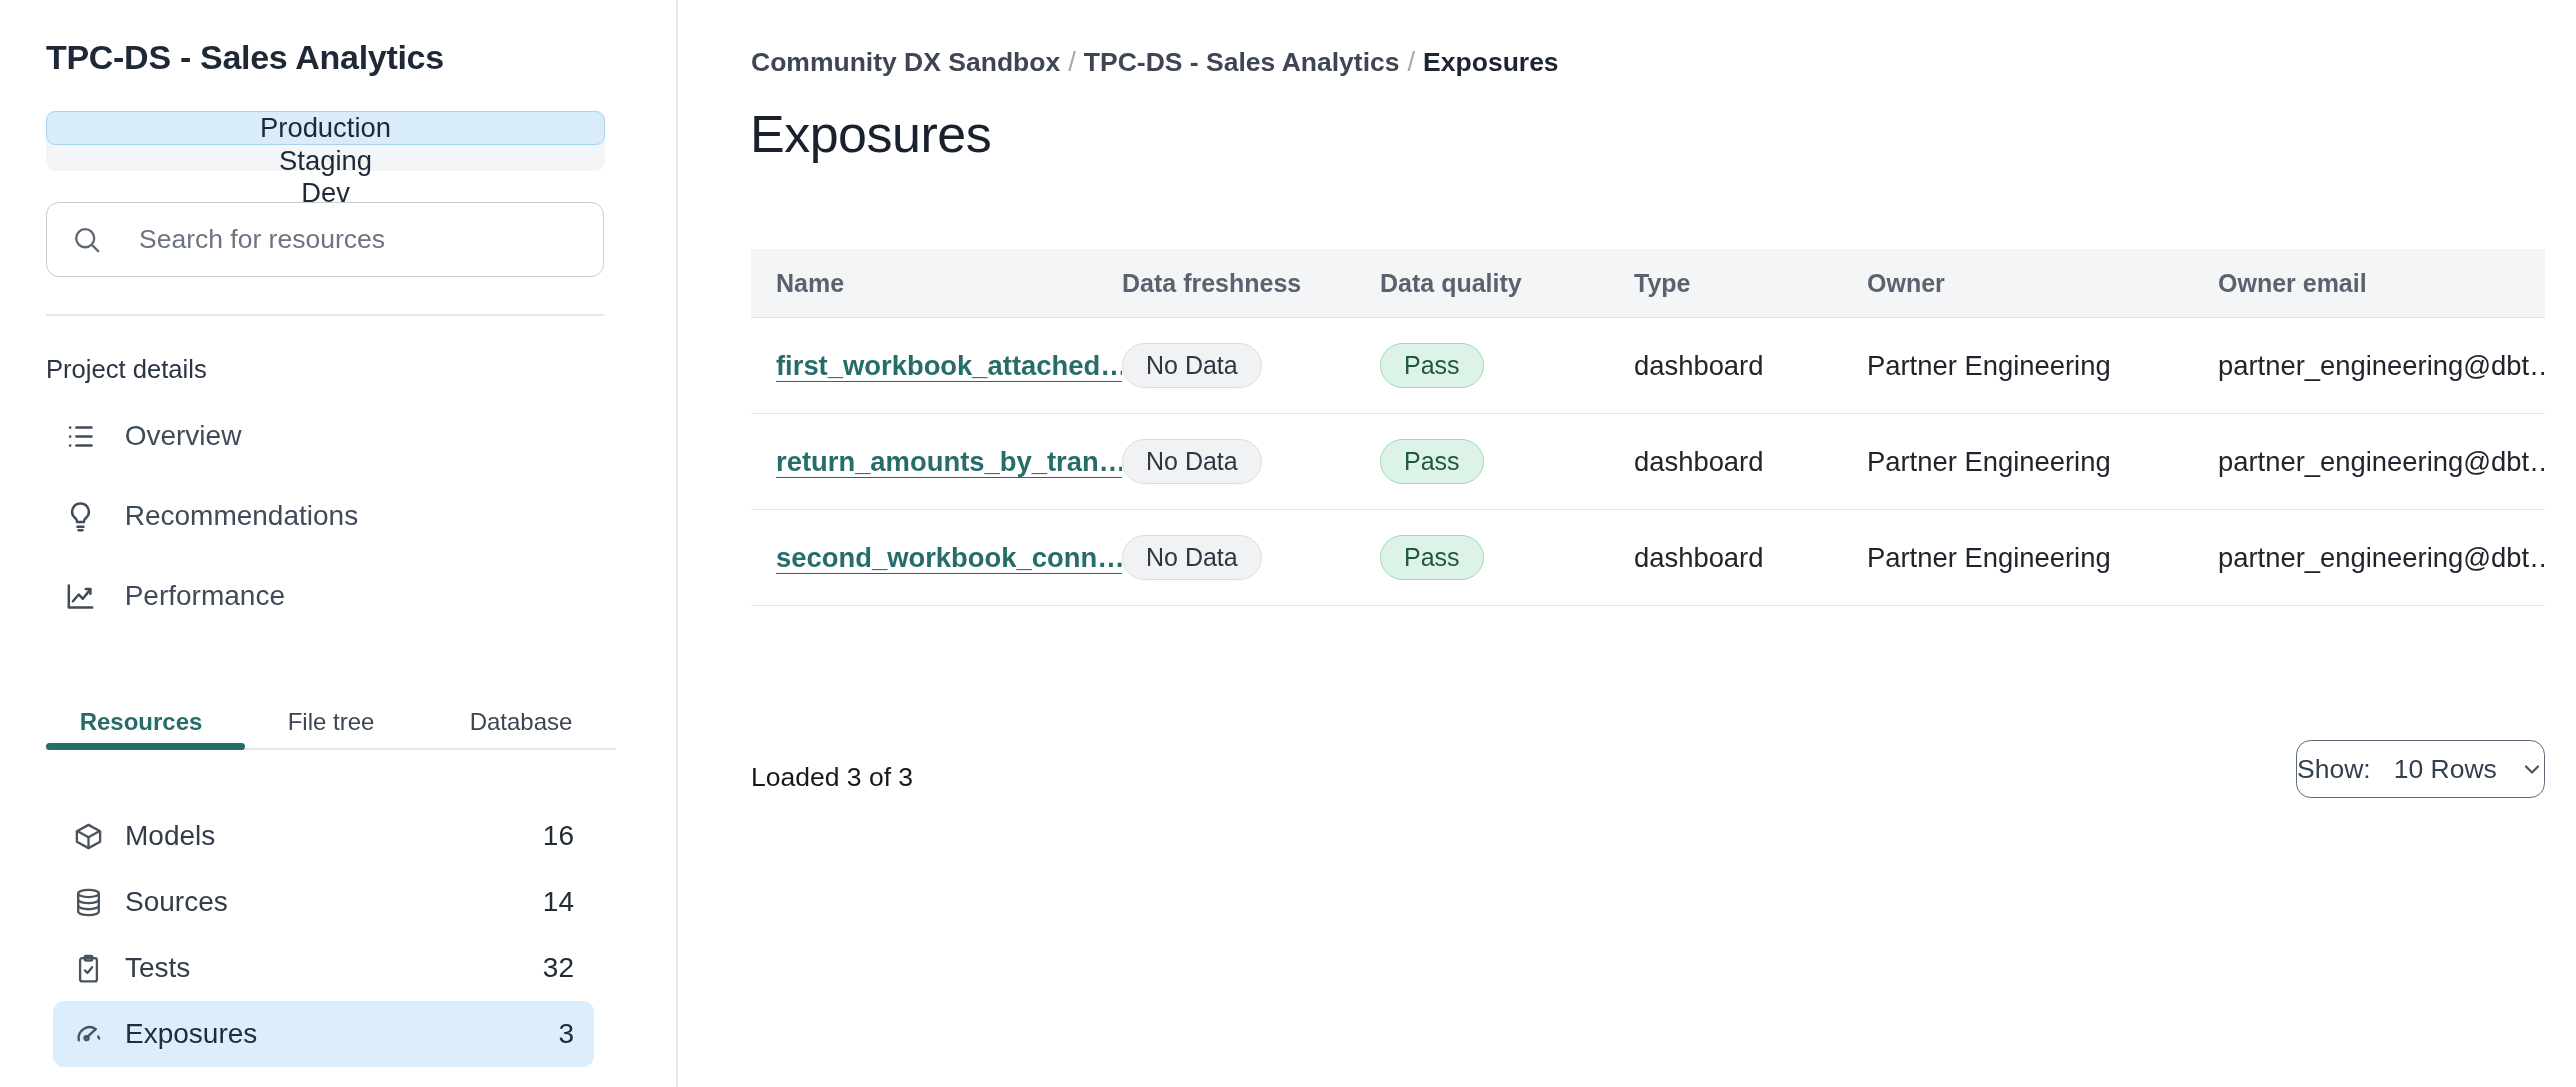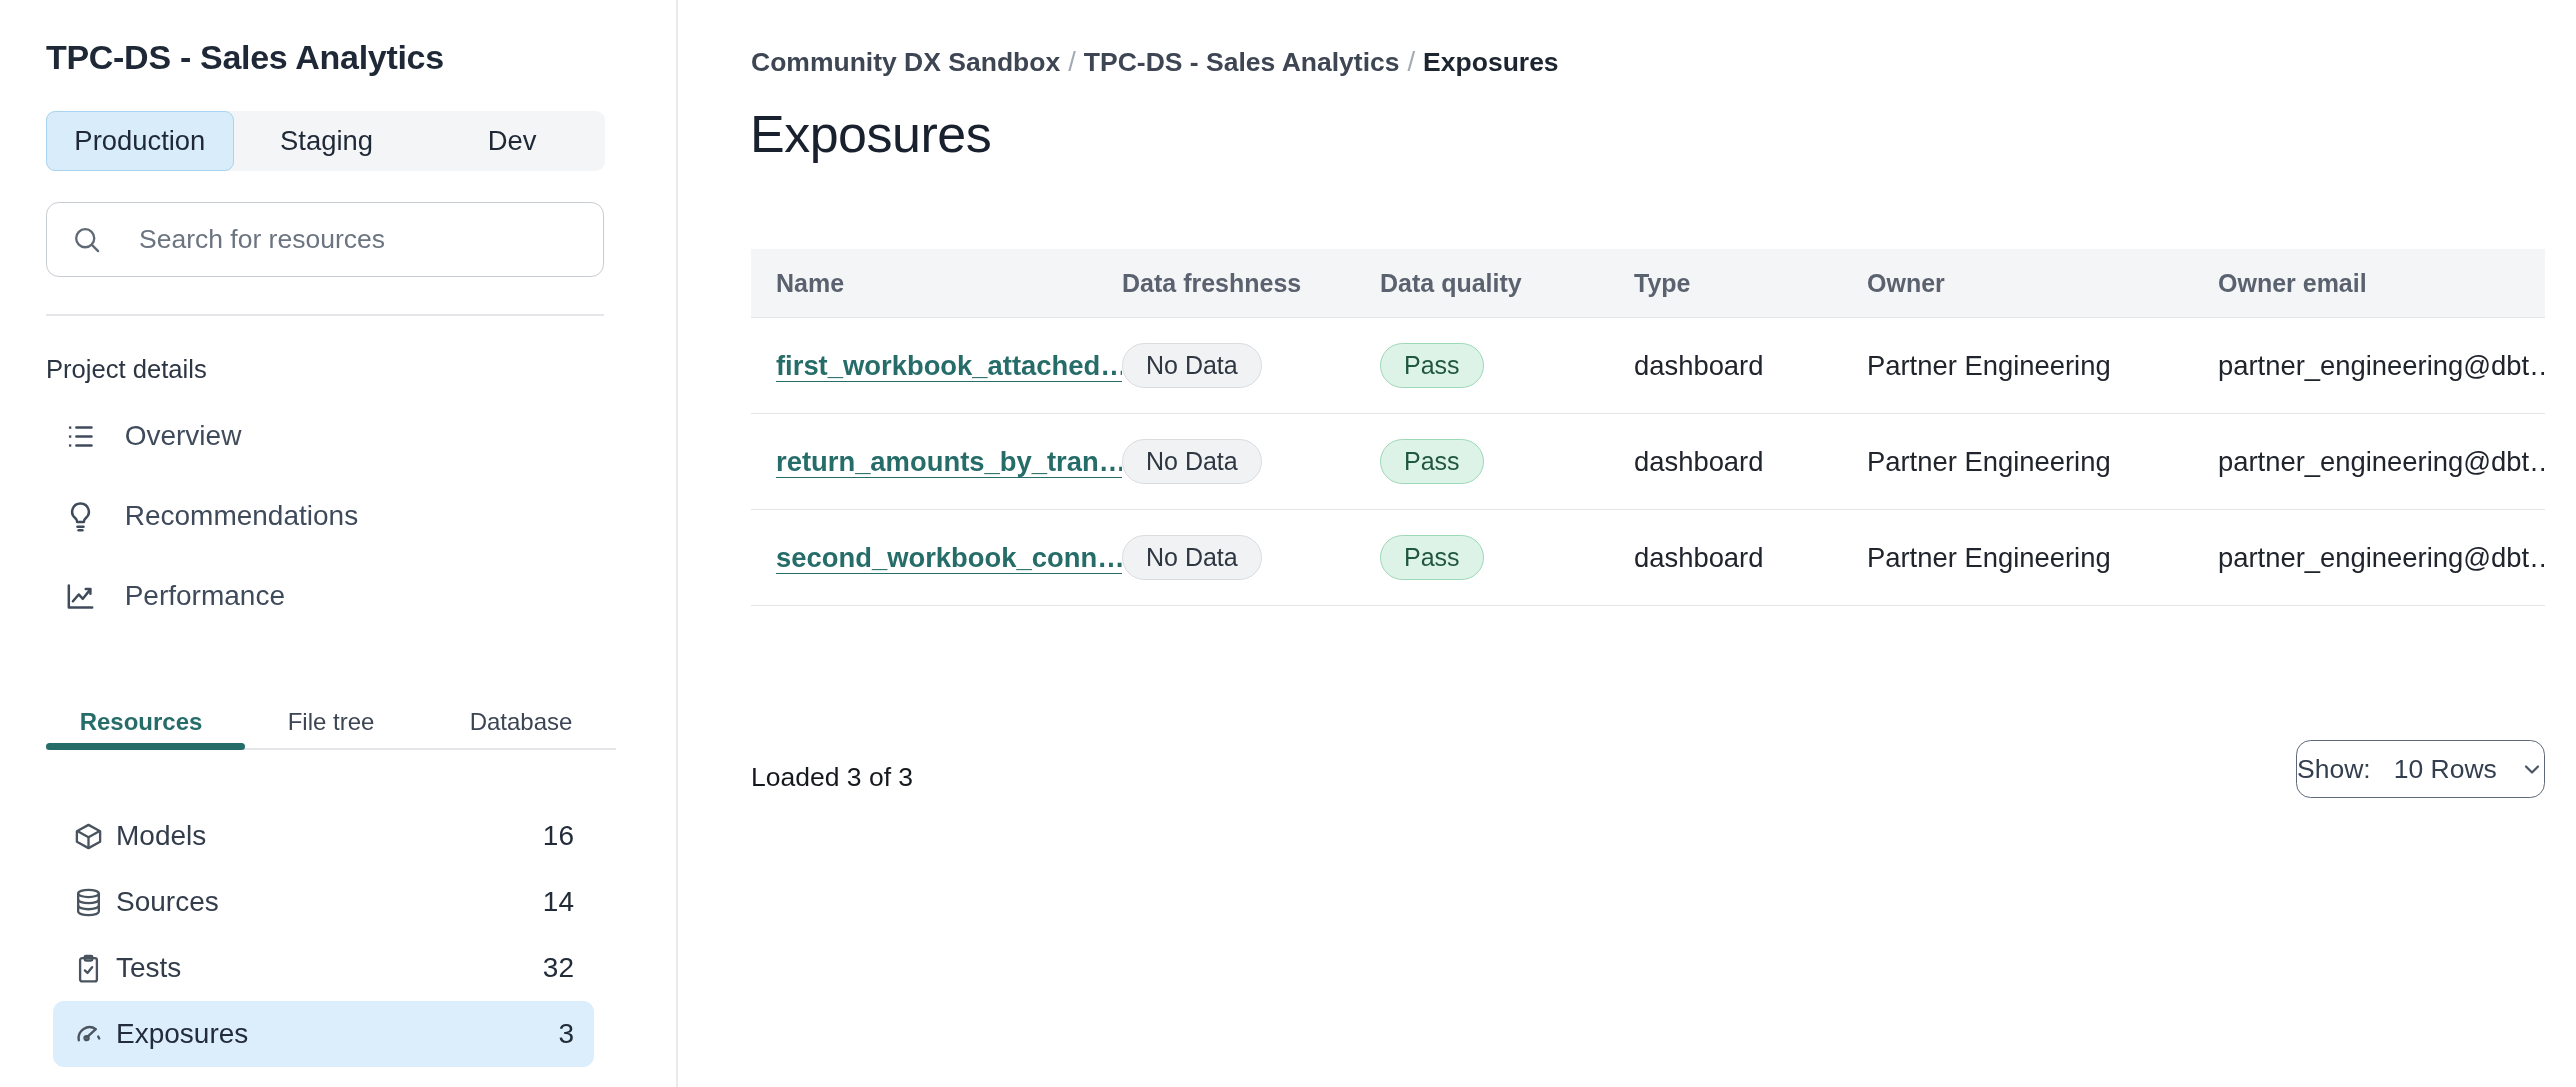--- a/index.html
+++ b/index.html
@@ -8,21 +8,21 @@
     position:relative; width:2576px; height:1088px; overflow:hidden;
     background:#fff; font-family:"Liberation Sans", sans-serif;
     color:var(--ink);
   }
   svg { display:block; }
 
   
   .v-divider { position:absolute; left:676px; top:0; width:1.8px; height:100%; background:#e8eaec; }
   .sb-title { position:absolute; left:46px; top:38px; font-size:34px; font-weight:700; color:var(--ink); letter-spacing:-0.3px; }
 
-  .env-tabs { position:absolute; left:46px; top:111px; width:559px; height:60px; background:var(--strip); border-radius:9.1px; display:flex; }
+  .env-tabs { position:absolute; left:46px; top:111px; width:559px; height:60px; background:var(--strip); border-radius:9.1px; display:flex;flex-direction:column; }
   .env-tab { flex:1; display:flex; align-items:center; justify-content:center; font-size:27.4px; color:var(--ink); cursor:pointer; border-radius:9.1px; }
   .env-tab.active { background:var(--blue-bg); border:1.8px solid var(--blue-border); }
 
   .search { position:absolute; left:46px; top:202px; width:558px; height:75px; border:1.8px solid #c7ccd2; border-radius:12.8px; display:flex; align-items:center; gap:37px; padding:0 24px; background:#fff; }
   .search svg { flex:0 0 auto; color:#5f6975; }
   .search input { border:0; outline:0; width:100%; font-size:26.5px; font-family:inherit; color:#2a323e; background:transparent; }
   .search input::placeholder { color:var(--placeholder); opacity:1; }
 
   .sb-divider { position:absolute; left:46px; top:314px; width:558px; height:1.8px; background:var(--border); }
   .sb-section { position:absolute; left:46px; top:355px; font-size:25.6px; color:#2c3543; }
@@ -31,21 +31,21 @@
   .sb-nav-item { height:80px; display:flex; align-items:center; gap:27.4px; padding-left:18.3px; font-size:28px; color:var(--nav); cursor:pointer; border-radius:11px;text-align:center; }
   .sb-nav-item svg { color:var(--nav); }
 
   .sb-tabs { position:absolute; left:46px; top:702px; width:570px; display:flex; }
   .sb-tab { flex:1; text-align:center; font-size:24px; color:#3c4553; padding:5.5px 0 27.4px 0; cursor:pointer; }
   .sb-tab.active { color:var(--teal); font-weight:700; }
   .tabs-line { position:absolute; left:46px; top:748px; width:570px; height:1.8px; background:var(--border); }
   .tabs-active-line { position:absolute; left:46px; top:743px; width:199px; height:7.3px; background:var(--teal); border-radius:3.7px; }
 
   .sb-res { position:absolute; left:53px; top:803px; width:541px; }
-  .sb-res-item { height:66px; display:flex; align-items:center; gap:12px; padding:0 20px; font-size:28px; color:#323c4b; border-radius:11px; cursor:pointer; }
+  .sb-res-item { height:66px; display:flex; align-items:center; gap:21px; padding:0 20px; font-size:28px; color:#323c4b; border-radius:11px; cursor:pointer; }
   .sb-res-item svg { color:#49545f; flex:0 0 auto; }
   .sb-res-item.active { background:var(--row-blue); color:#232c3a; }
   .res-count { margin-left:auto; font-size:28px; color:#222b38; }
 
   
   .breadcrumb { position:absolute; left:751px; top:46px; display:flex; align-items:center; gap:8px; font-size:26.5px; font-weight:700; color:var(--crumb); }
   .crumb { cursor:pointer; }
   .crumb-sep { color:var(--crumb-sep); font-weight:400; font-size:27.4px; }
   .crumb.last { color:#1d2531; }
 

